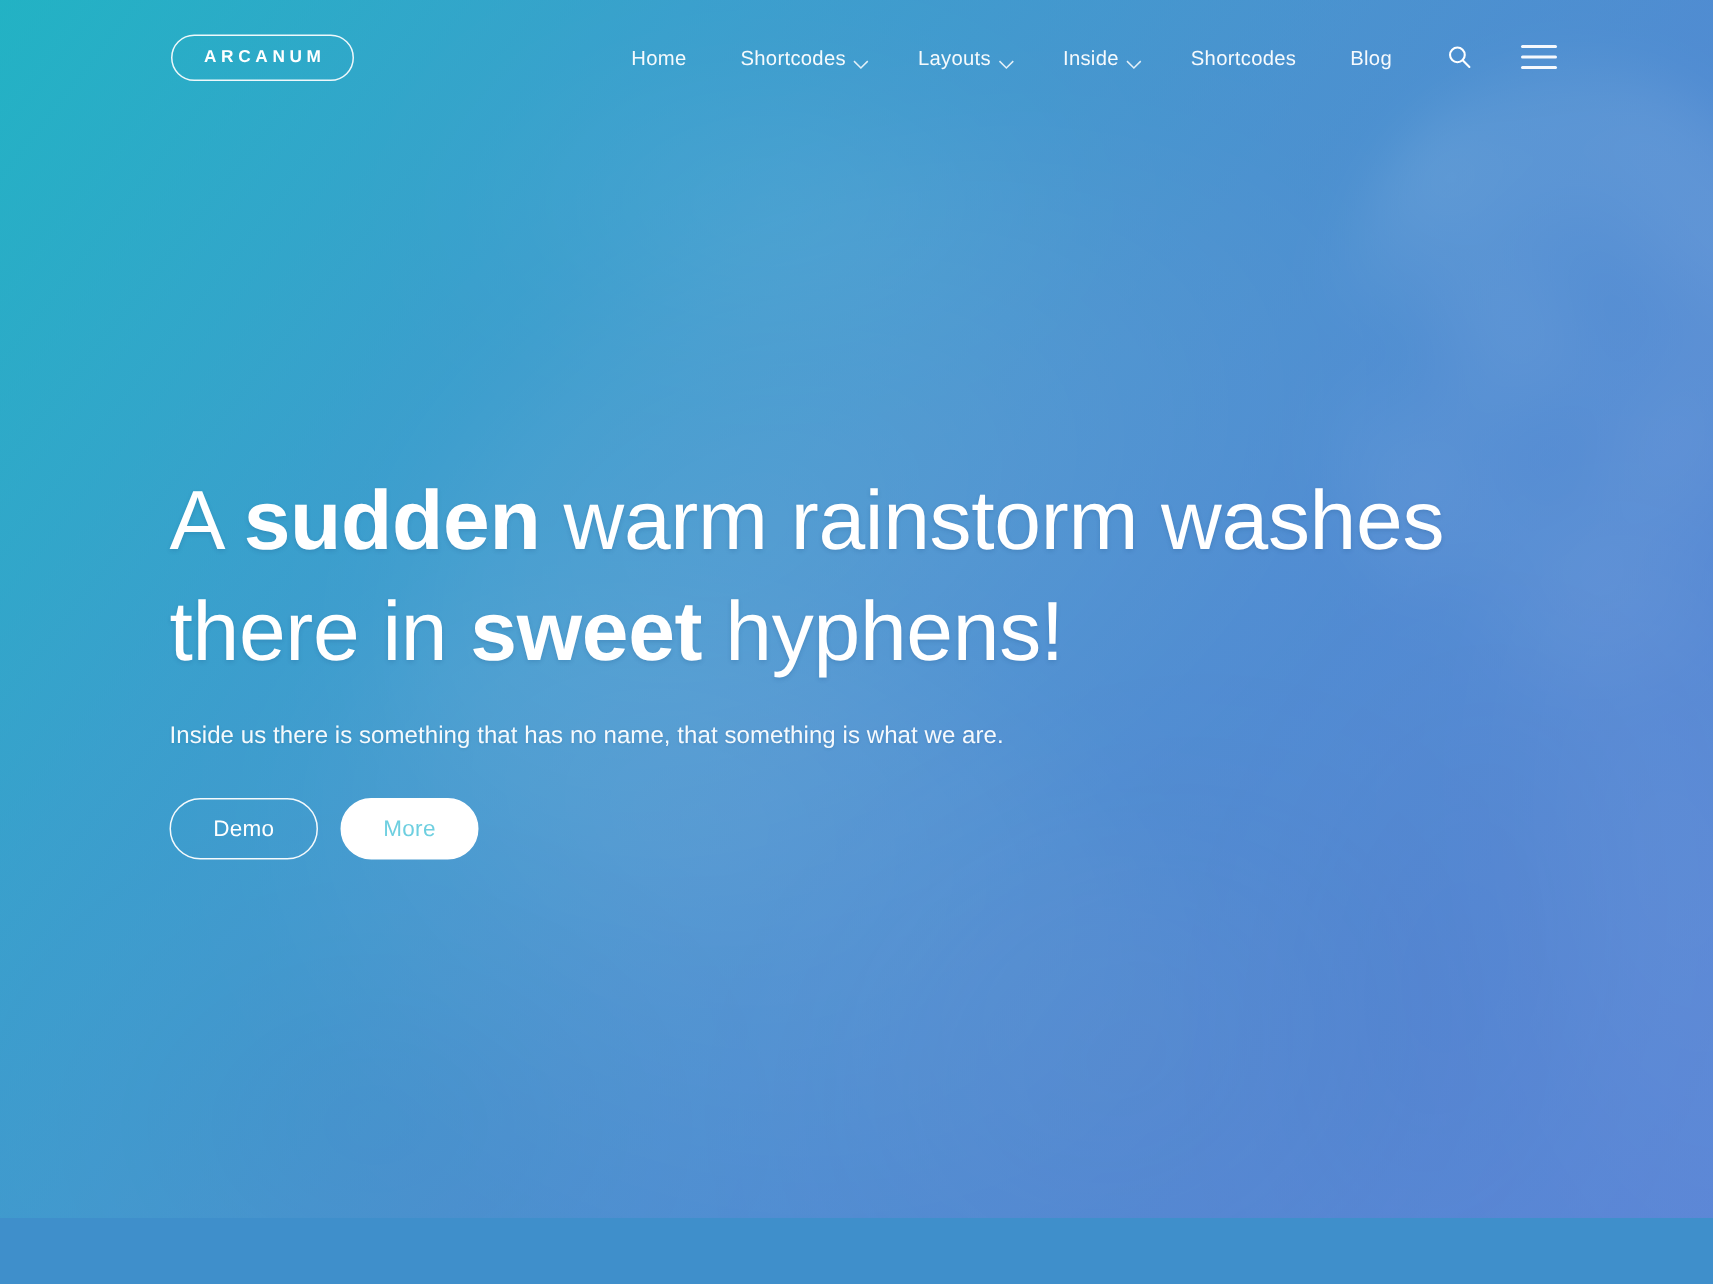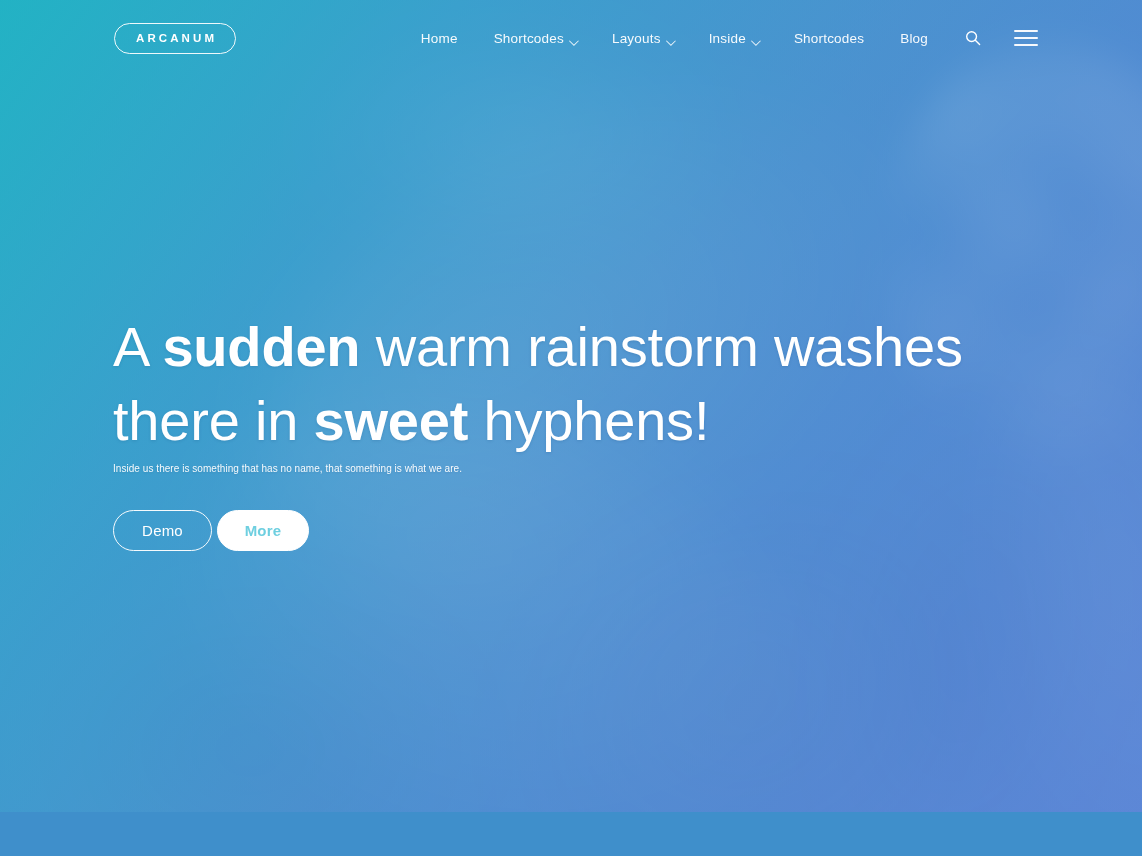--- a/index.html
+++ b/index.html
@@ -219,33 +219,34 @@
     color: #fff;
     font-size: 56px;
     line-height: 74px;
     font-weight: 300;
     letter-spacing: -0.2px;
     text-shadow: 0 1px 3px rgba(20,70,120,.18);
   }
   .hero-title b { font-weight: 700; }
 
   .hero-sub {
+    margin-top: 22px;
     color: rgba(255,255,255,.95);
-    font-size: 10px;
+    font-size: 16px;
     line-height: 22px;
     font-weight: 400;
     letter-spacing: .05px;
     text-shadow: 0 1px 2px rgba(20,70,120,.14);
   }
 
   .hero-buttons {
     margin-top: 30px;
     display: flex;
     align-items: center;
-    gap: 5px;
+    gap: 15px;
   }
 
   .btn {
     height: 41px;
     border-radius: 21px;
     display: inline-flex;
     align-items: center;
     justify-content: center;
     font-size: 15px;
     font-weight: 400;
@@ -262,21 +263,20 @@
     color: #fff;
     background: transparent;
   }
 
   .btn-solid {
     min-width: 92px;
     padding: 0 24px;
     border: 1.3px solid #fff;
     background: #fff;
     color: #6ecfe0;
-    font-weight: bold;
   }
 </style>
 </head>
 <body>
 
 <div class="hero">
 
   <div class="bg-photo">
     <div class="petal p3"></div>
     <div class="petal p1"></div>

